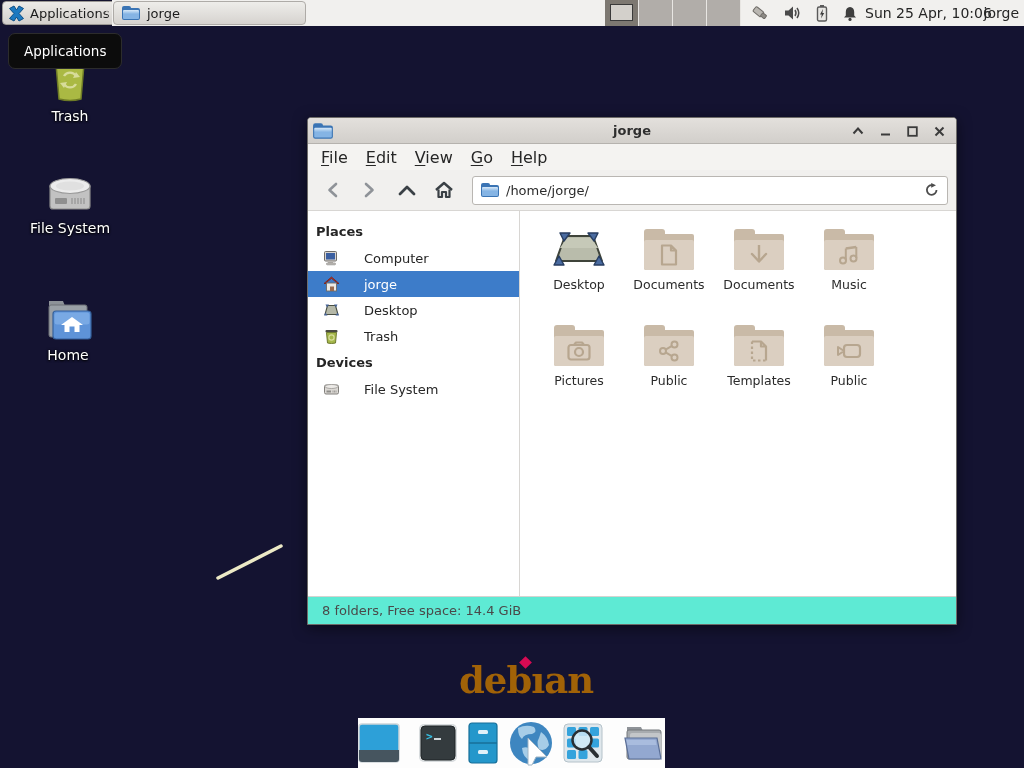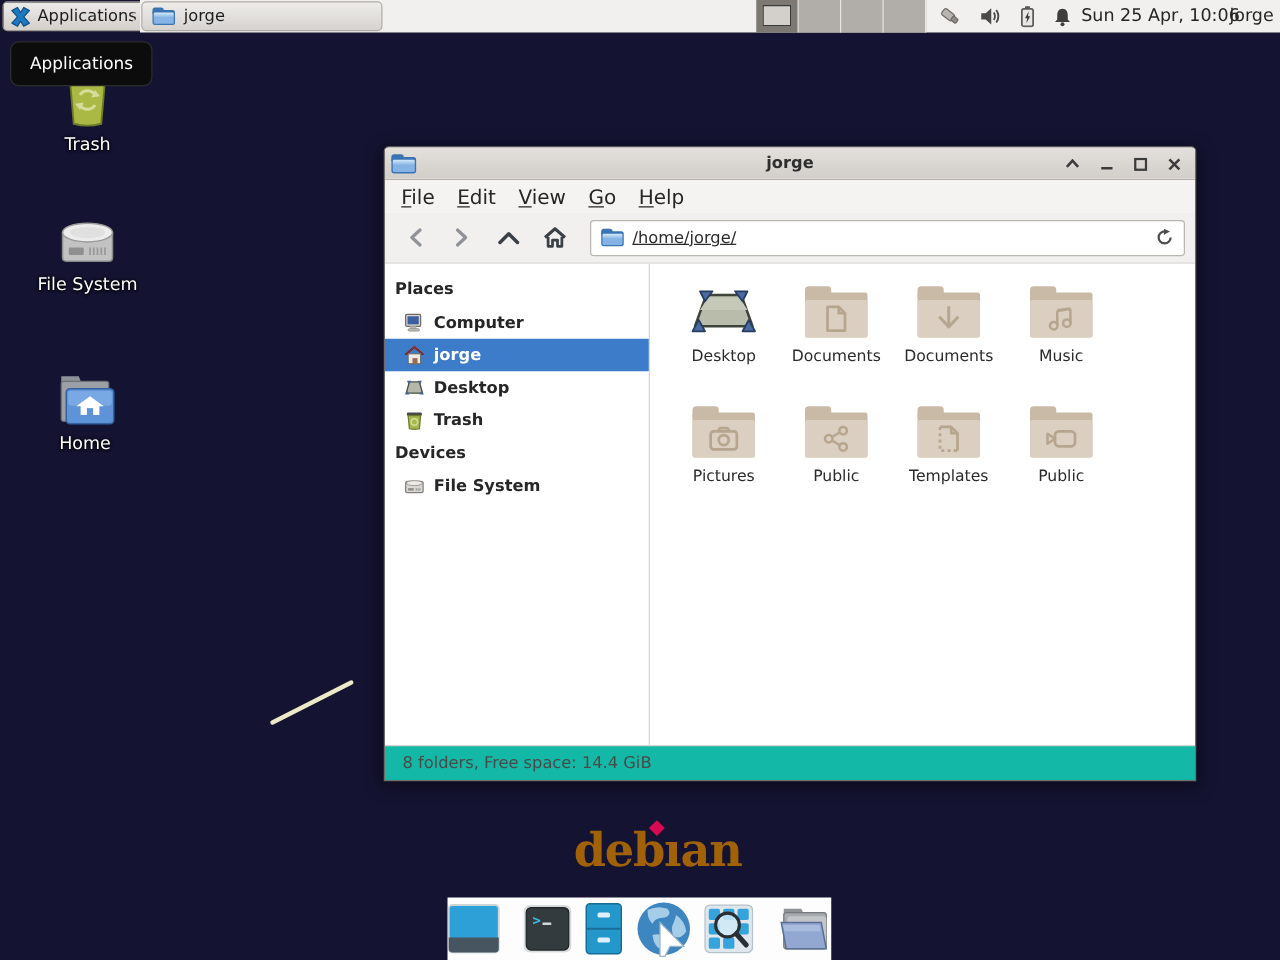--- a/index.html
+++ b/index.html
@@ -111,37 +111,37 @@
     height:41px; background:#f1f0ee; border-bottom:1px solid #d8d6d3;
     display:flex; align-items:center; padding:0 8px; gap:4px;
   }
   .navbtn { width:33px; height:30px; display:flex; align-items:center; justify-content:center; border-radius:3px; }
   .pathbar {
     flex:1; height:29px; margin-left:8px; background:#fff;
     border:1px solid #b9b6b2; border-radius:3px;
     display:flex; align-items:center; padding:0 8px; gap:7px;
     font-size:13px; color:#2b2b2b;
   }
-  .pathbar .ptext { flex:1;text-decoration:underline; }
+  .pathbar .ptext { flex:1; }
   .wbody { flex:1; display:flex; min-height:0; }
   .sidebar {
     width:212px; background:#fff; border-right:1px solid #d8d6d3;
     padding-top:7px; font-size:13px; color:#262626;
   }
   .sb-header { font-weight:bold; padding:6px 8px; }
-  .sb-item { height:26px; display:flex; align-items:center; gap:7px; padding-left:15px;font-weight:bold; }
+  .sb-item { height:26px; display:flex; align-items:center; gap:24px; padding-left:15px; }
   .sb-item.selected { background:#3d7cc9; color:#fff; }
   .files {
     flex:1; display:flex; flex-wrap:wrap; align-content:flex-start;
     padding:18px 4px 0 14px; background:#fff;
   }
   .file-item { width:90px; height:96px; display:flex; flex-direction:column; align-items:center; }
   .file-item .flabel { margin-top:7px; font-size:12.5px; color:#2b2b2b; }
   .statusbar {
-    height:28px; background:#14b8a6; border-top:1px solid #d5d3d0;
+    height:28px; background:#5eead4; border-top:1px solid #d5d3d0;
     display:flex; align-items:center; padding-left:14px;
     font-size:13px; color:#4a4a4a;
   }
 
   
   .bfolder { position:relative; width:50px; height:41px; }
   .bfolder .btab { position:absolute; left:0; top:0; width:21px; height:9px; background:#c9baa7; border-radius:3px 3px 0 0; }
   .bfolder .bback { position:absolute; left:0; top:5px; width:50px; height:36px; background:#c9baa7; border-radius:2px; }
   .bfolder .bfront { position:absolute; left:0; top:11px; width:50px; height:30px; background:#dbcfc1; border-radius:2px; display:flex; align-items:center; justify-content:center; }
 

